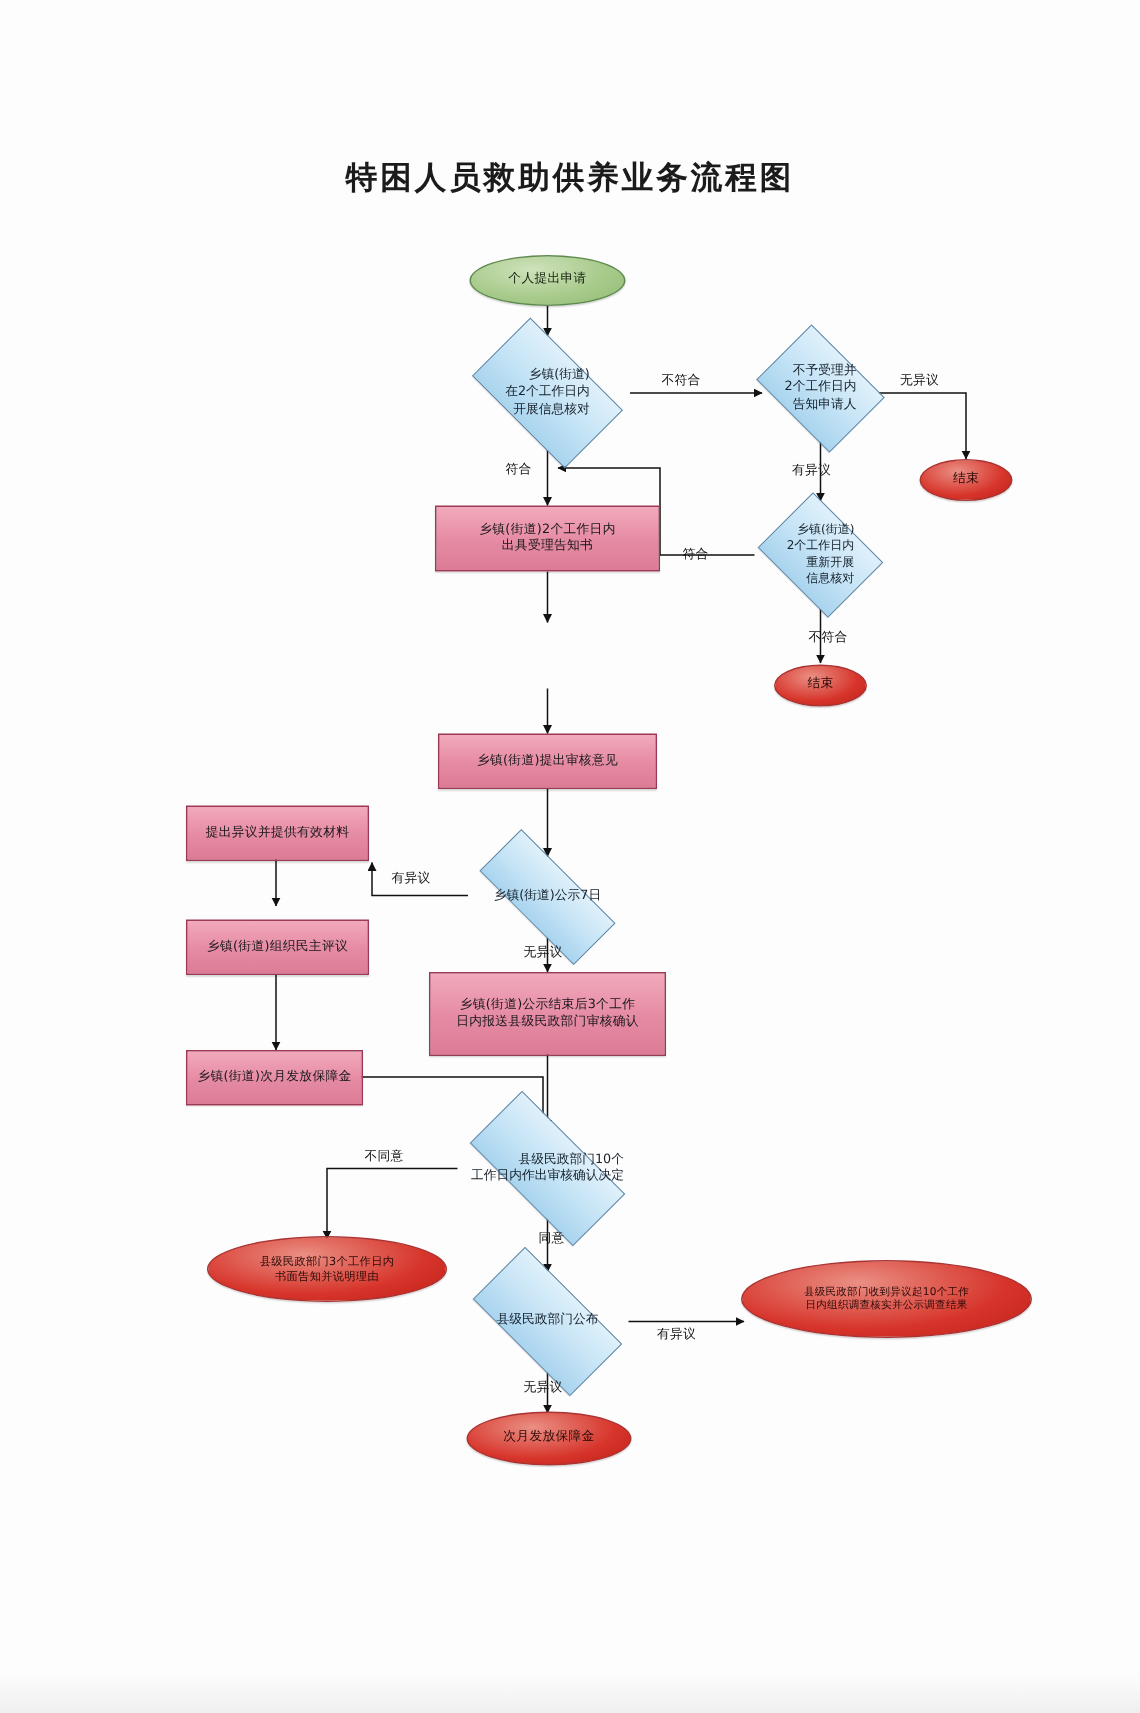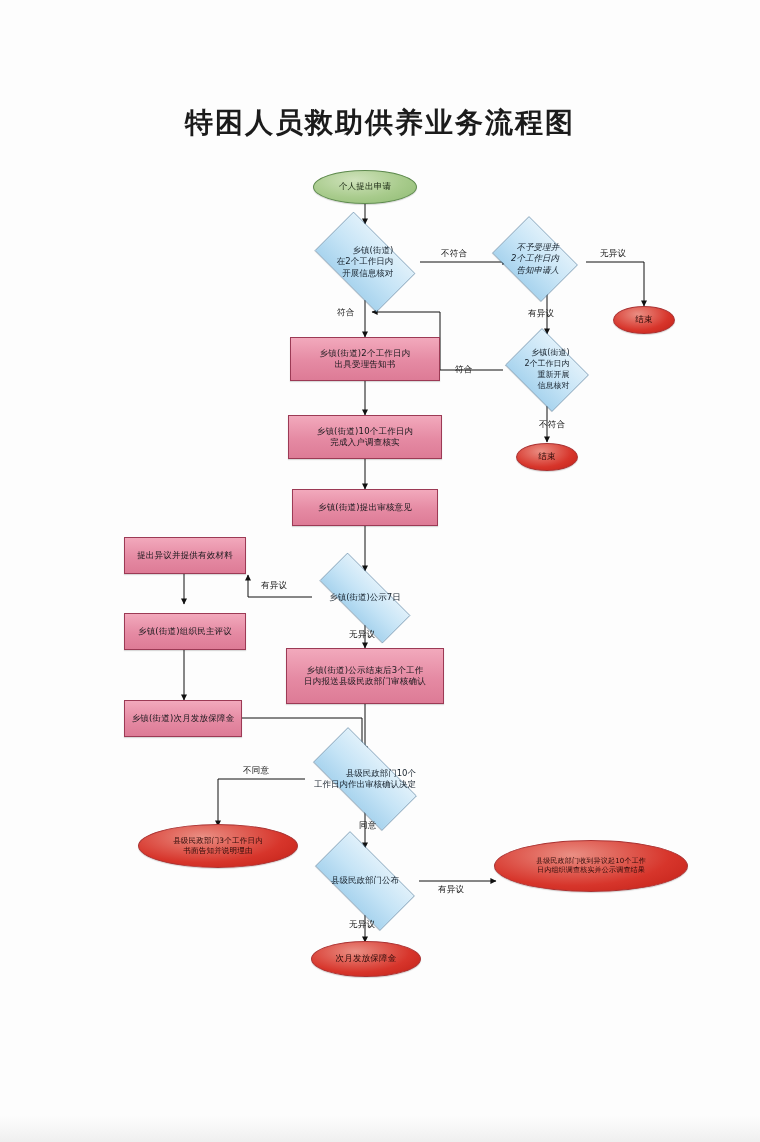--- a/index.html
+++ b/index.html
@@ -20,21 +20,21 @@
     inset: 0;
     background: #fdfdfd;
   }
   .title {
     position: absolute;
     left: 0;
     top: 104px;
     width: 760px;
     text-align: center;
     font-family: "DejaVu Serif", "Liberation Serif", serif;
-    font-size: 28px;
+    font-size: 21px;
     font-weight: 700;
     letter-spacing: 2px;
     color: #1b1b1b;
   }
   
   .node {
     position: absolute;
     box-sizing: border-box;
     display: flex;
     align-items: center;
@@ -177,21 +177,21 @@
 
   <div class="diamond-wrap" style="left:303px; top:223px; width:124px; height:78px;">
     <div class="diamond">
       <div class="shape"></div>
       <div class="dlabel" style="white-space:pre-line;">乡镇(街道)
 在2个工作日内
 开展信息核对</div>
     </div>
   </div>
 
-  <div class="diamond-wrap" style="left:486px; top:222px; width:98px; height:74px;font-style:italic;">
+  <div class="diamond-wrap" style="left:498px; top:222px; width:98px; height:74px;">
     <div class="diamond">
       <div class="shape"></div>
       <div class="dlabel" style="white-space:pre-line;">不予受理并
 2个工作日内
 告知申请人</div>
     </div>
   </div>
 
   <div class="node ellipse dark" style="left:613px; top:306px; width:62px; height:28px;">结束</div>
 
@@ -203,22 +203,20 @@
 重新开展
 信息核对</div>
     </div>
   </div>
 
   <div class="node ellipse dark" style="left:516px; top:443px; width:62px; height:28px;">结束</div>
 
   <div class="node rect" style="left:290px; top:337px; width:150px; height:44px; white-space:pre-line;">乡镇(街道)2个工作日内
 出具受理告知书</div>
 
-  <div class="node rect" style="left:288px; top:415px; width:154px; height:44px; white-space:pre-line;">乡镇(街道)10个工作日内
-完成入户调查核实</div>
 
   <div class="node rect" style="left:292px; top:489px; width:146px; height:37px;">乡镇(街道)提出审核意见</div>
 
   <div class="diamond-wrap" style="left:302px; top:570px; width:126px; height:56px;">
     <div class="diamond">
       <div class="shape"></div>
       <div class="dlabel">乡镇(街道)公示7日</div>
     </div>
   </div>
 

